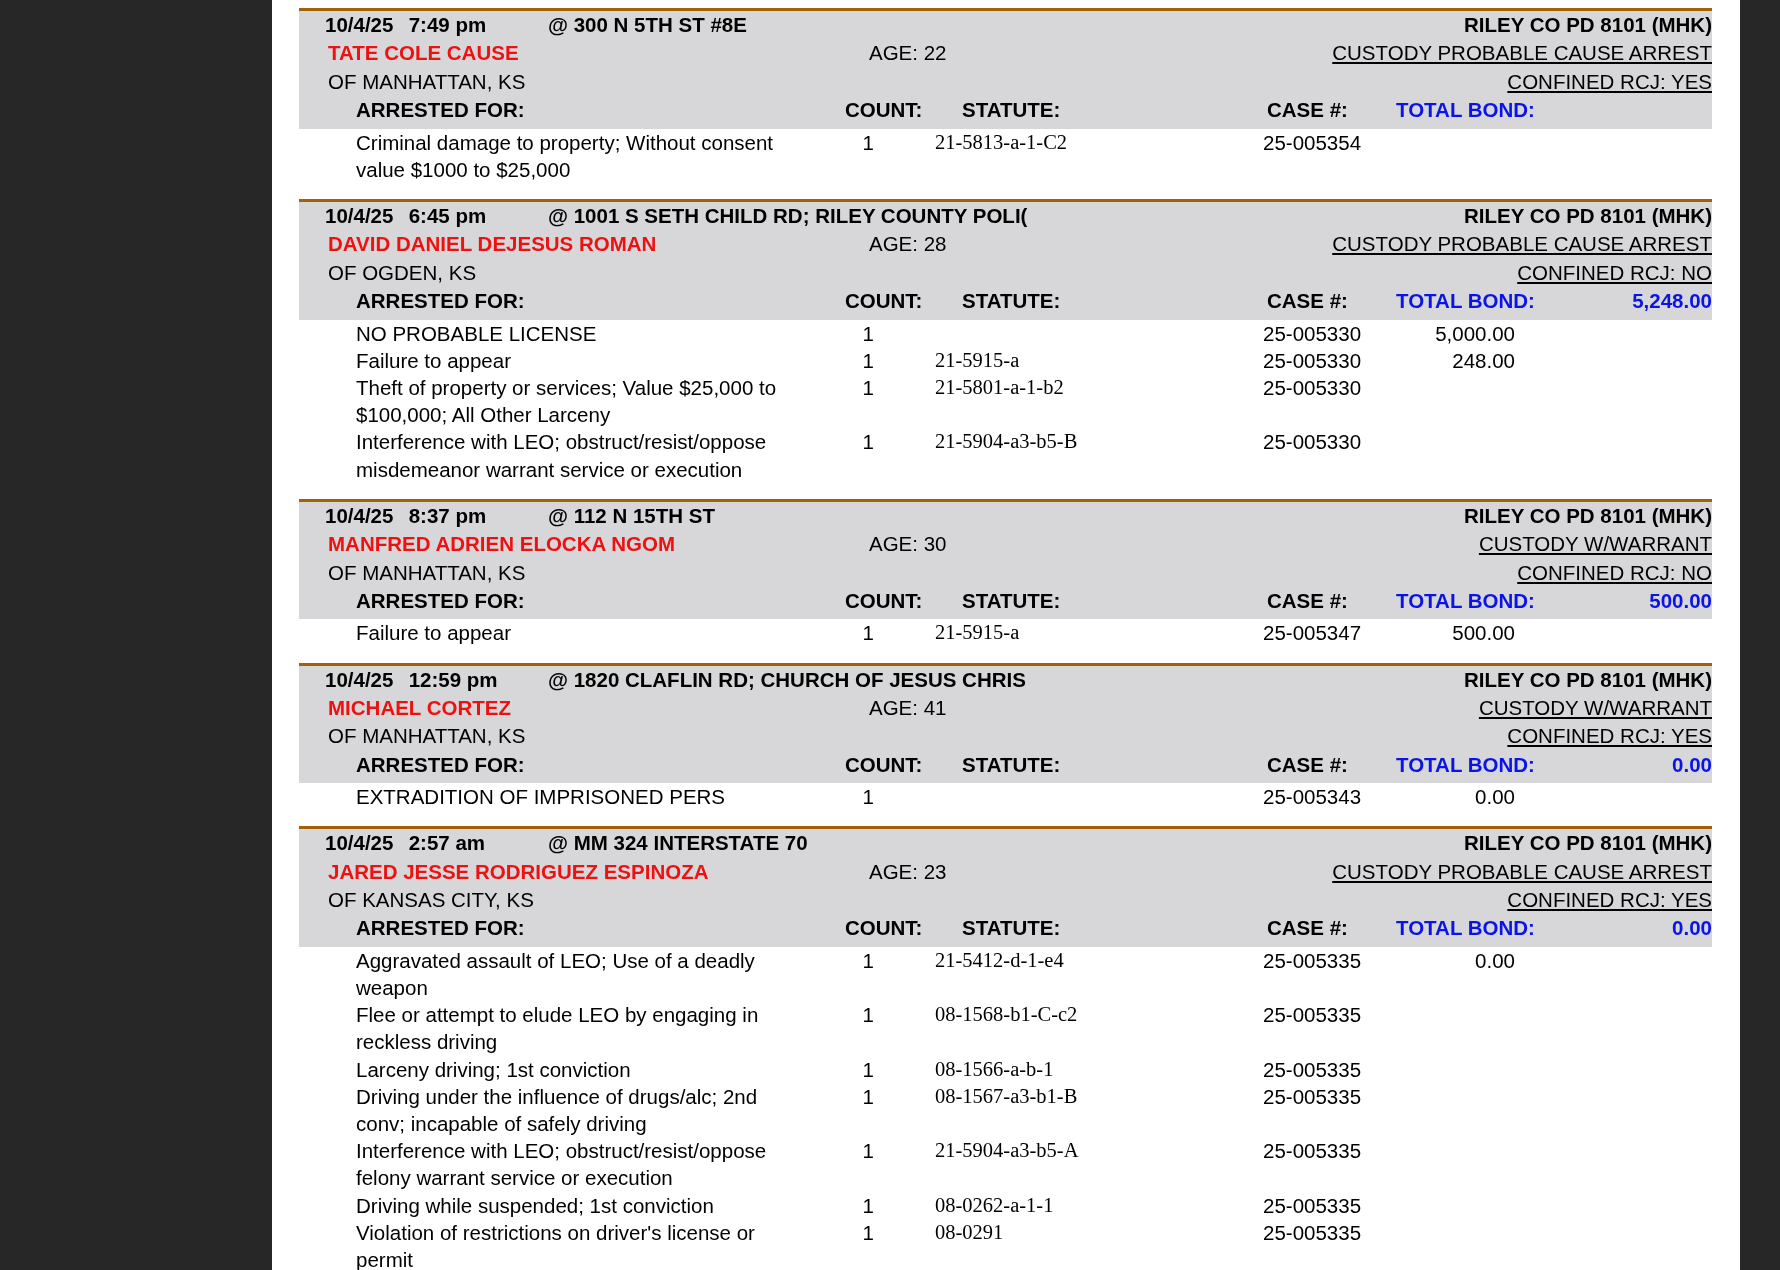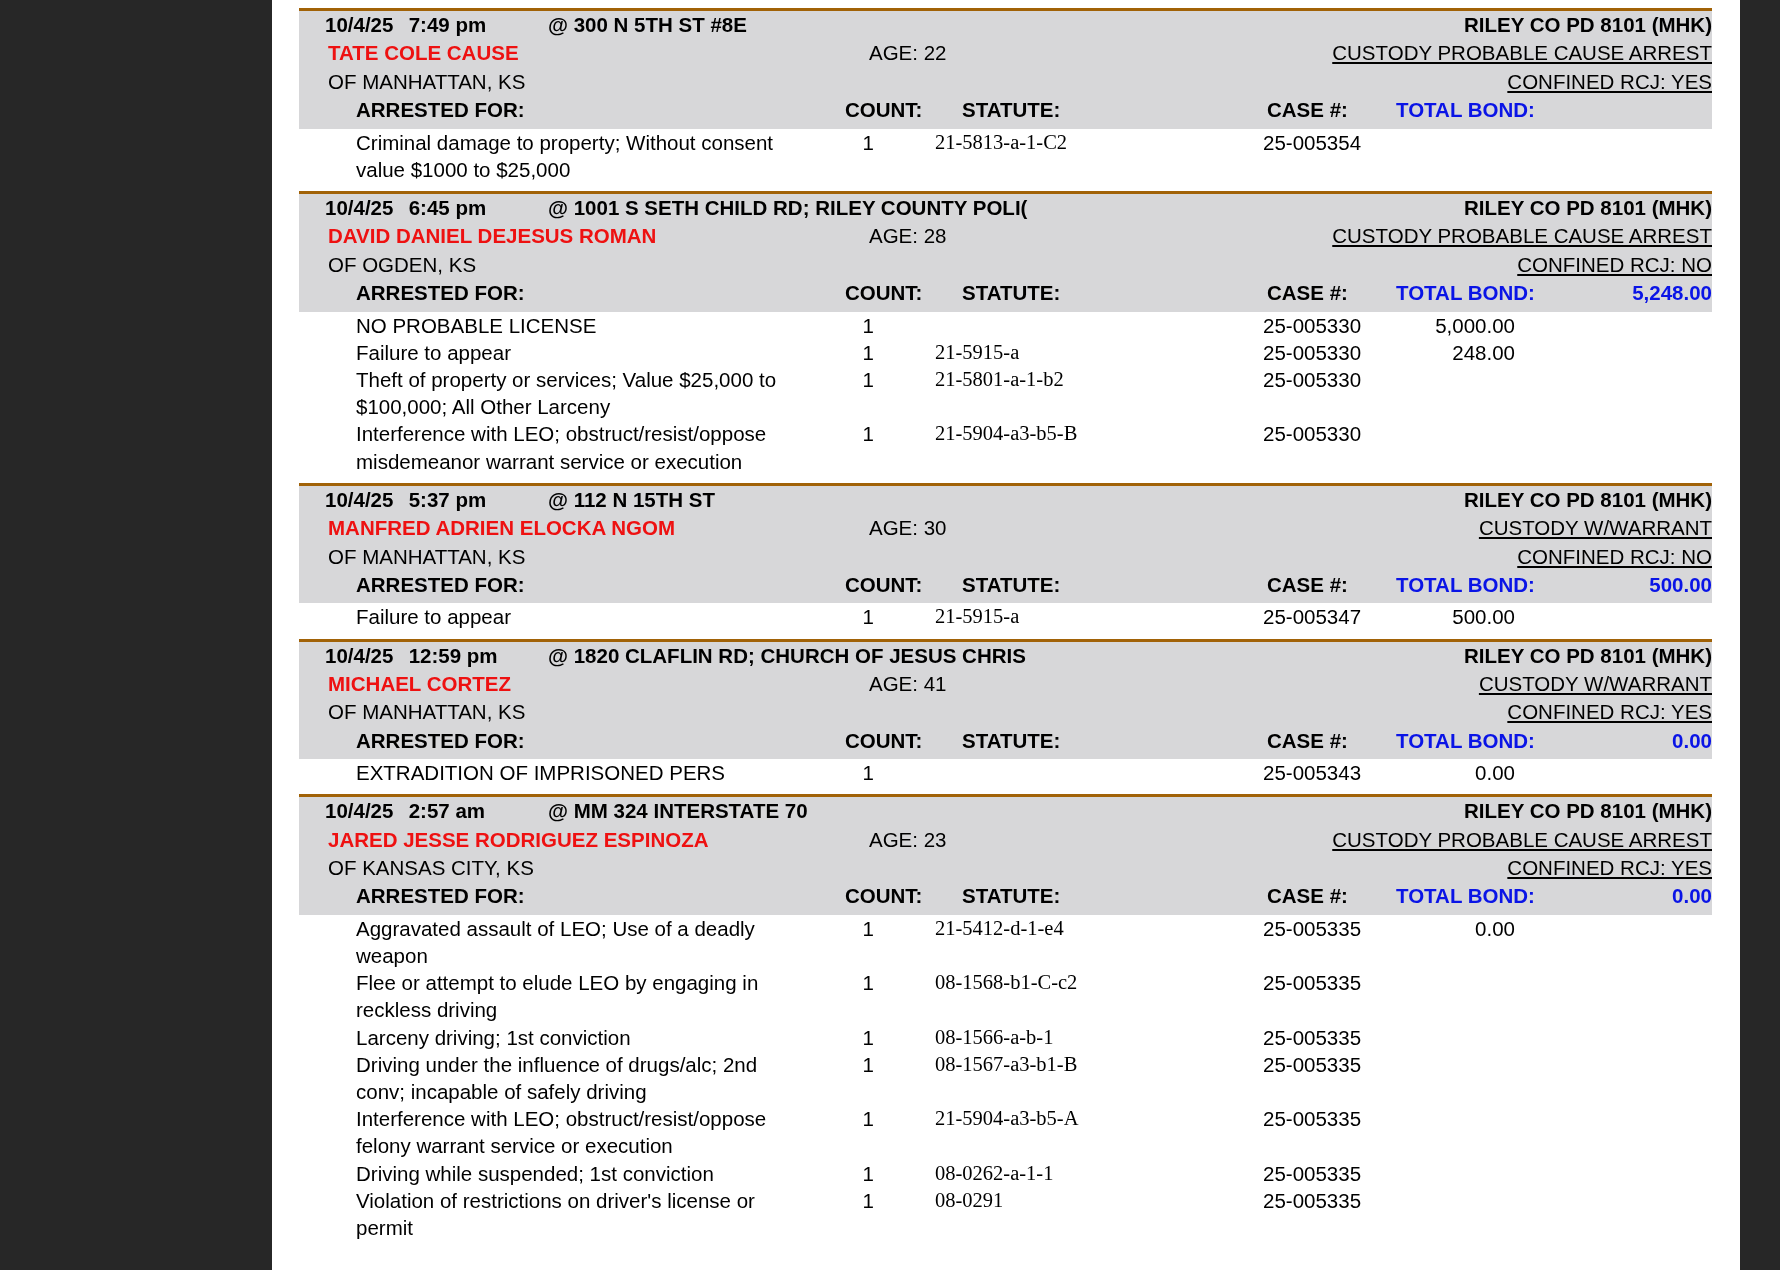--- a/index.html
+++ b/index.html
@@ -21,21 +21,21 @@
   .name { left:29px; }
   .age { left:570px; }
   .right { right:0; text-align:right;text-decoration:underline; }
   .city { left:29px; }
   .h-arr { left:57px; }
   .h-count { left:546px; }
   .h-stat { left:663px; }
   .h-case { left:968px; }
   .h-bond { left:1097px; }
   .h-total { right:0; text-align:right; }
-  .charges { padding-bottom:8px; }
+  .charges { padding-bottom:16px; }
   .chg { position:relative; font-size:20.5px; line-height:27.2px; }
   .chg .desc { margin-left:57px; width:450px; white-space:normal; }
   .chg .cnt { position:absolute; top:0; left:555px; width:20px; text-align:right; }
   .chg .stat { position:absolute; top:0; left:636px;font-family:Liberation Serif, serif; }
   .chg .case { position:absolute; top:0; left:964px; }
   .chg .bond { position:absolute; top:0; left:1060px; width:156px; text-align:right; }
   .pad { height:4px; }
 </style>
 </head>
 <body>
@@ -136,21 +136,21 @@
     <span class="stat">21-5904-a3-b5-B</span>
     <span class="case">25-005330</span>
     <span class="bond"></span>
   </div>
 </div>
   </div>
 
   <div class="rec">
     <div class="hdr">
       <div class="line">
-        <span class="abs dt b"><span class="date">10/4/25</span> <span>5:37 pm</span></span>
+        <span class="abs dt b"><span class="date">10/4/25</span> <span>8:37 pm</span></span>
         <span class="abs loc b">@ 112 N 15TH ST</span>
         <span class="abs agency b">RILEY CO PD 8101 (MHK)</span>
       </div>
       <div class="line">
         <span class="abs name red">MANFRED ADRIEN ELOCKA NGOM</span>
         <span class="abs age">AGE: 30</span>
         <span class="abs right">CUSTODY W/WARRANT</span>
       </div>
       <div class="line">
         <span class="abs city">OF MANHATTAN, KS</span>

